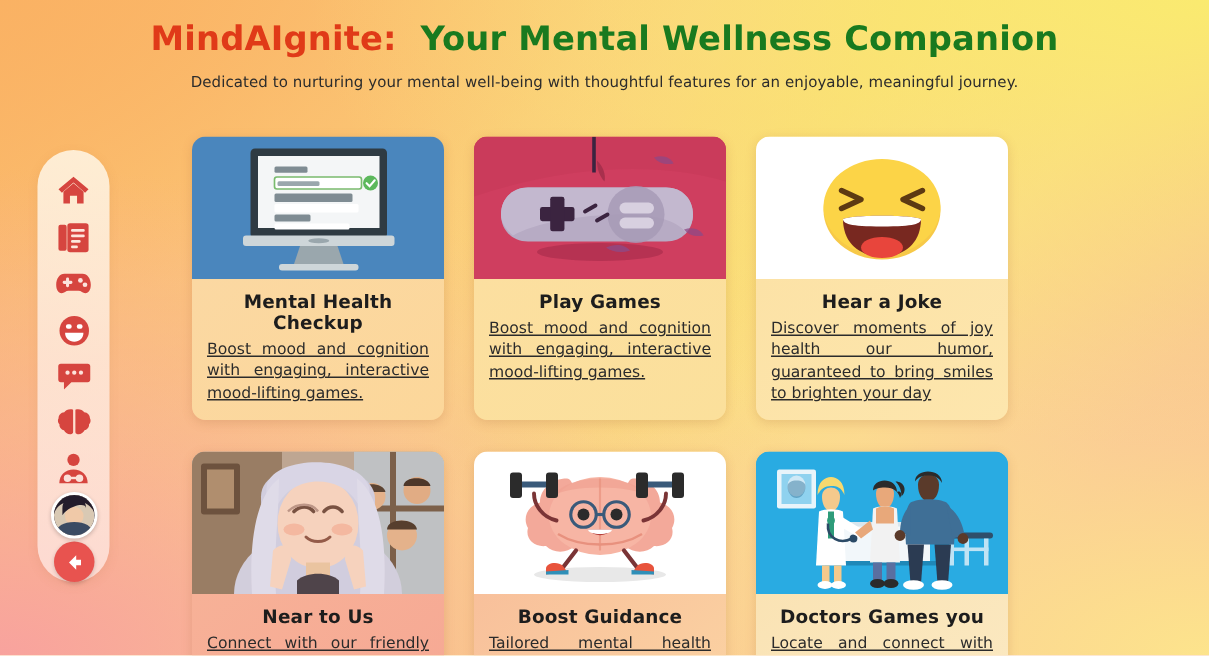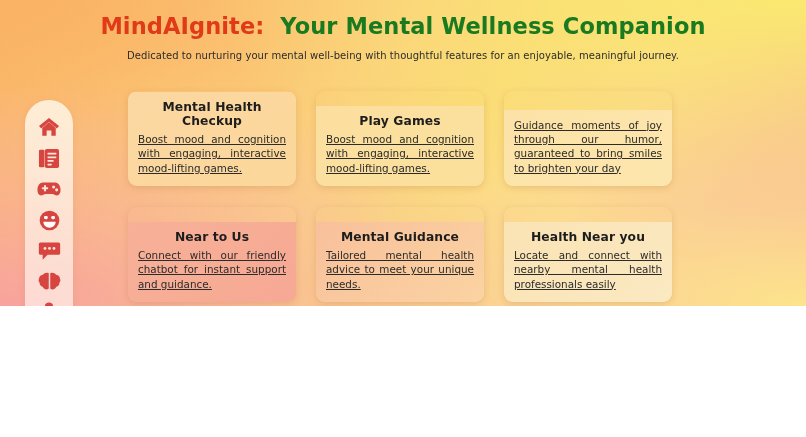--- a/index.html
+++ b/index.html
@@ -2,21 +2,21 @@
 <html><head>
 <meta charset="utf-8">
 <style>
   html,body{margin:0;padding:0;}
   body{
     width:806px;height:437px;overflow:hidden;
     font-family:"DejaVu Sans", sans-serif;
     position:relative;
   }
   #app{
-    position:absolute;inset:0;width:806px;height:306px;overflow:hidden;
+    position:absolute;inset:0;width:806px;height:437px;overflow:hidden;
     background:
       radial-gradient(120% 110% at 100% 0%, rgba(250,236,110,0.95) 0%, rgba(250,230,120,0.55) 32%, rgba(255,220,140,0.0) 62%),
       radial-gradient(120% 120% at 0% 100%, rgba(248,160,160,0.95) 0%, rgba(248,168,160,0.55) 30%, rgba(250,190,150,0.0) 62%),
       radial-gradient(130% 120% at 0% 0%, rgba(250,178,100,0.95) 0%, rgba(250,190,120,0.45) 38%, rgba(250,200,130,0.0) 70%),
       radial-gradient(140% 130% at 100% 100%, rgba(253,232,140,0.95) 0%, rgba(252,226,150,0.5) 35%, rgba(252,224,160,0.0) 70%),
       linear-gradient(125deg,#fbb05b 0%,#fccb72 22%,#fbdc7c 42%,#fae06f 55%,#fbd08a 70%,#f8a898 86%,#f79b92 100%);
   }
 
   
   .header{position:absolute;left:0;right:0;top:14px;text-align:center;}
@@ -54,23 +54,22 @@
 
   
   .grid{
     position:absolute;left:128px;top:91px;width:552px;
     display:grid;grid-template-columns:168px 168px 168px;
     column-gap:20px;row-gap:21px;
   }
   .card{
     border-radius:9px;overflow:hidden;
     box-shadow:0 2px 7px rgba(160,90,50,0.20);
-    display:flex;
+    display:flex;flex-direction:column;
     cursor:pointer;
-    align-items:flex-end;
   }
   .card .media{height:95px;position:relative;overflow:hidden;}
   .card .body{
     padding:8px 10px 11px;
     flex:1;
     background:rgba(255,255,255,0.30);
   }
   .card .ctitle{
     font-size:12.3px;font-weight:700;color:#1d1d1d;text-align:center;
     margin-bottom:4px;letter-spacing:.1px;
@@ -270,21 +269,22 @@
           <ellipse cx="84" cy="49" rx="39" ry="33" fill="#f7c948"></ellipse>
           <ellipse cx="84" cy="47" rx="39" ry="32" fill="#fcd447"></ellipse>
           <path d="M57 36 L70 42 L57 48" stroke="#5d3a12" stroke-width="3.6" fill="none" stroke-linecap="round" stroke-linejoin="round"></path>
           <path d="M111 36 L98 42 L111 48" stroke="#5d3a12" stroke-width="3.6" fill="none" stroke-linecap="round" stroke-linejoin="round"></path>
           <path d="M58 55 C64 52 104 52 110 55 C110 71 99 80 84 80 C69 80 58 71 58 55 Z" fill="#782820"></path>
           <path d="M58 55 C64 52 104 52 110 55 C110 58 106 60 84 60 C62 60 58 58 58 55 Z" fill="#fff"></path>
           <ellipse cx="84" cy="74" rx="14" ry="7" fill="#e8453c"></ellipse>
         </svg>
       </div>
       <div class="body">
-        <div class="cdesc">Guidance moments of joy through our humor, guaranteed to bring smiles to brighten your day</div>
+        <div class="ctitle">Hear a Joke</div>
+        <div class="cdesc">Discover moments of joy health our humor, guaranteed to bring smiles to brighten your day</div>
       </div>
     </div>
 
     <div class="card c4">
       <div class="media m-anime">
         <svg class="ill" viewBox="0 0 168 95" preserveAspectRatio="xMidYMid slice">
           <rect width="168" height="95" fill="#b8a896"></rect>
           <rect x="0" y="0" width="60" height="95" fill="#8f7a63"></rect>
           <rect x="6" y="8" width="26" height="34" rx="2" fill="#5e4a38"></rect>
           <rect x="10" y="12" width="18" height="26" fill="#a98d6e"></rect>
@@ -350,21 +350,21 @@
           <rect x="132" y="14" width="8" height="17" rx="2" fill="#2b2b2b"></rect>
           <path d="M68 66 L58 79" stroke="#7a3436" stroke-width="2.8" stroke-linecap="round"></path>
           <path d="M100 66 L110 79" stroke="#7a3436" stroke-width="2.8" stroke-linecap="round"></path>
           <path d="M48 78 C48 74 56 73 59 76 L62 80 L48 82 Z" fill="#e8533c"></path>
           <path d="M48 80 L63 79 L63 82 L48 82 Z" fill="#2f8fb8"></path>
           <path d="M120 78 C120 74 112 73 109 76 L106 80 L120 82 Z" fill="#e8533c"></path>
           <path d="M120 80 L105 79 L105 82 L120 82 Z" fill="#2f8fb8"></path>
         </svg>
       </div>
       <div class="body">
-        <div class="ctitle">Mental Guidance</div>
+        <div class="ctitle">Boost Guidance</div>
         <div class="cdesc">Tailored mental health advice to meet your unique needs.</div>
       </div>
     </div>
 
     <div class="card c6">
       <div class="media m-cyan">
         <svg class="ill" viewBox="0 0 168 95" preserveAspectRatio="xMidYMid meet">
           <rect width="168" height="95" fill="#29abe2"></rect>
           <rect x="14" y="12" width="26" height="26" rx="1.5" fill="#e8f4fa"></rect>
           <rect x="17" y="15" width="20" height="20" fill="#8fd2ef"></rect>
@@ -411,19 +411,19 @@
           <path d="M103 36 C98 40 96 48 96 54 L103 56 C103 48 103 42 103 36 Z" fill="#3f6f96"></path>
           <circle cx="138" cy="58" r="3.6" fill="#5a3a2a"></circle>
           <circle cx="96" cy="56" r="3.6" fill="#5a3a2a"></circle>
           <path d="M101 62 L103 88 L110 88 L112 62 Z" fill="#2b3b52"></path>
           <path d="M119 62 L121 88 L128 88 L130 62 Z" fill="#2b3b52"></path>
           <ellipse cx="105" cy="89" rx="7" ry="3.2" fill="#fff"></ellipse>
           <ellipse cx="124" cy="89" rx="7" ry="3.2" fill="#fff"></ellipse>
         </svg>
       </div>
       <div class="body">
-        <div class="ctitle">Health Near you</div>
+        <div class="ctitle">Doctors Games you</div>
         <div class="cdesc">Locate and connect with nearby mental health professionals easily</div>
       </div>
     </div>
 
   </div>
 </div>
 
 </body></html>

